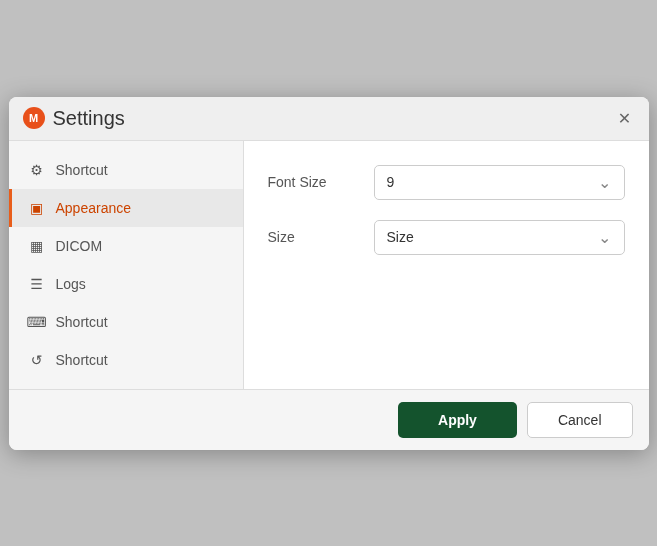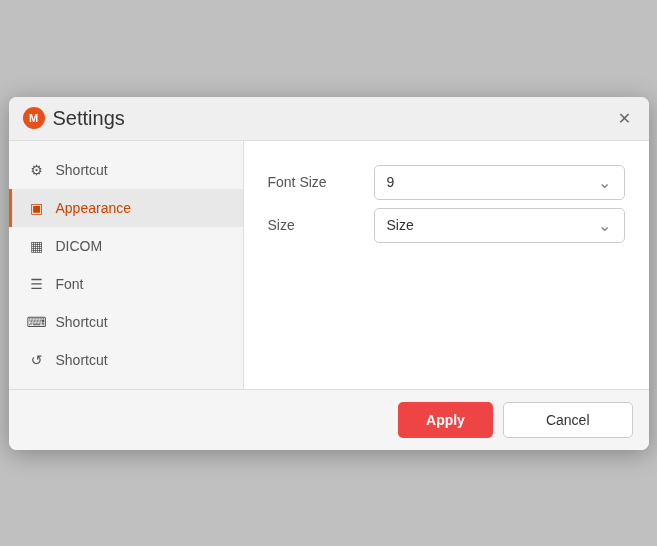--- a/index.html
+++ b/index.html
@@ -102,21 +102,21 @@
     .main-content {
       flex: 1;
       background: #ffffff;
       padding: 24px;
       display: flex;
       flex-direction: column;
     }
     .settings-row {
       display: flex;
       align-items: center;
-      margin-bottom: 8px;
+      margin-bottom: 20px;
       gap: 16px;
     }
     .settings-label {
       font-size: 14px;
       color: #555;
       width: 90px;
       flex-shrink: 0;
       font-weight: 500;
     }
     .settings-select {
@@ -139,31 +139,31 @@
     .spacer { flex: 1; }
     .footer {
       padding: 12px 16px;
       background: #f5f5f5;
       border-top: 1px solid #ddd;
       display: flex;
       justify-content: flex-end;
       gap: 10px;
     }
     .btn-apply {
-      padding: 9px 28px;
-      background: #ef4444;
+      padding: 9px 40px;
+      background: #14532d;
       color: white;
       border: none;
       border-radius: 5px;
       font-size: 14px;
       font-weight: 600;
       cursor: pointer;
     }
     .btn-cancel {
-      padding: 9px 42px;
+      padding: 9px 30px;
       background: #fff;
       color: #333;
       border: 1px solid #ccc;
       border-radius: 5px;
       font-size: 14px;
       cursor: pointer;
     }
   </style>
 </head>
 <body>
@@ -190,21 +190,21 @@
       <div class="sidebar-item active">
         <span class="sidebar-icon">▣</span>
         <span>Appearance</span>
       </div>
       <div class="sidebar-item">
         <span class="sidebar-icon">▦</span>
         <span>DICOM</span>
       </div>
       <div class="sidebar-item">
         <span class="sidebar-icon">☰</span>
-        <span>Font</span>
+        <span>Logs</span>
       </div>
       <div class="sidebar-item">
         <span class="sidebar-icon">⌨</span>
         <span>Shortcut</span>
       </div>
       <div class="sidebar-item">
         <span class="sidebar-icon">↺</span>
         <span>Shortcut</span>
       </div>
     </div>

